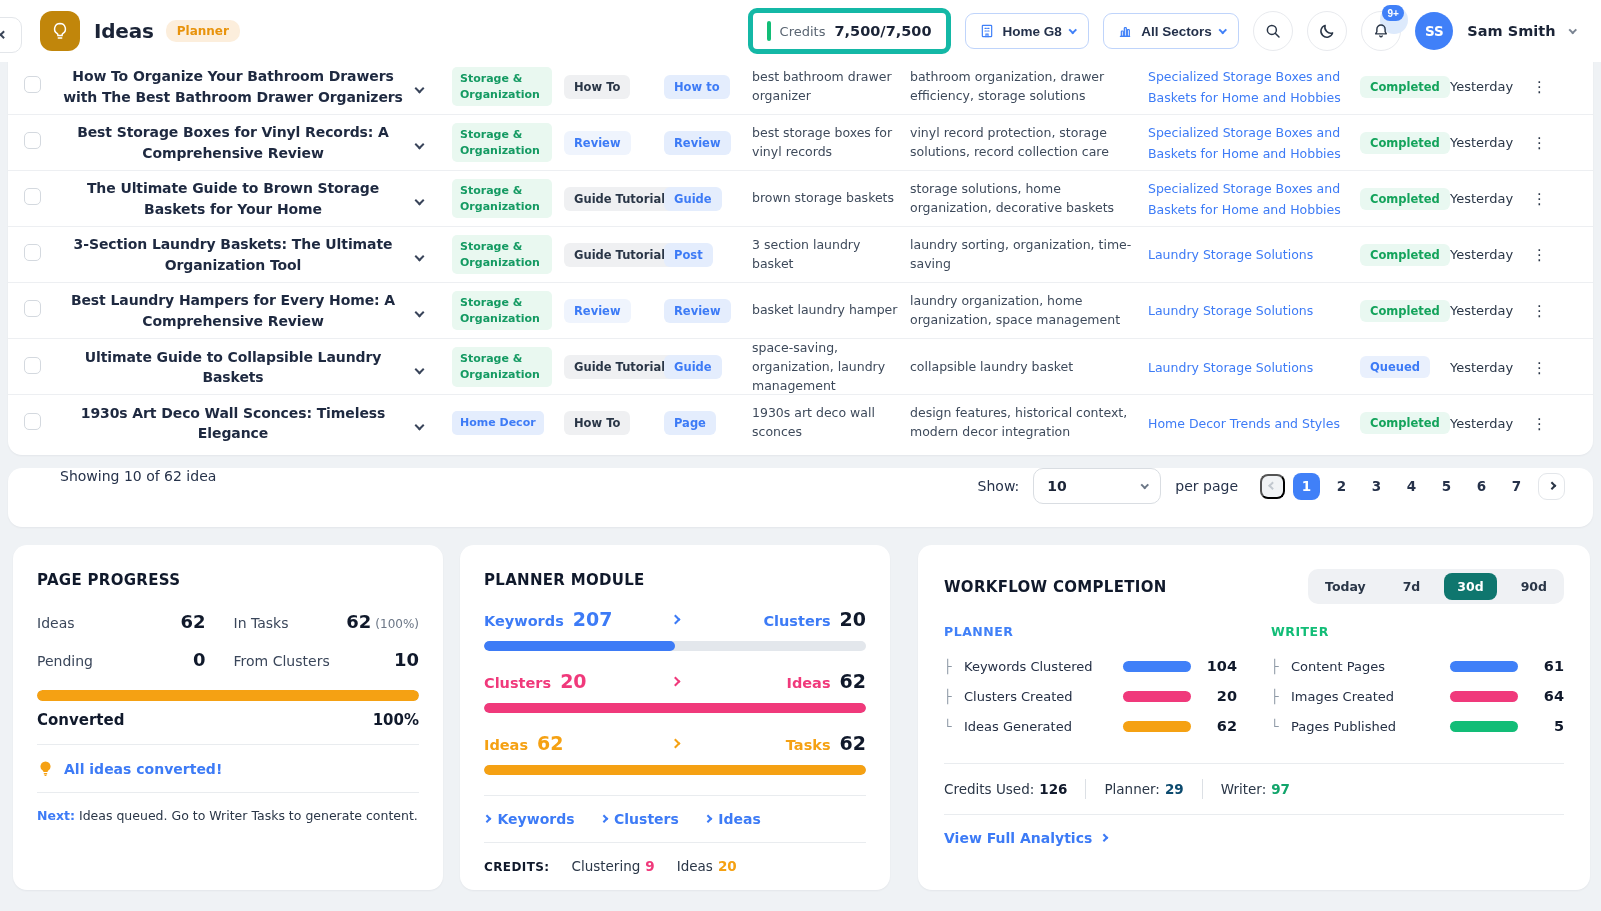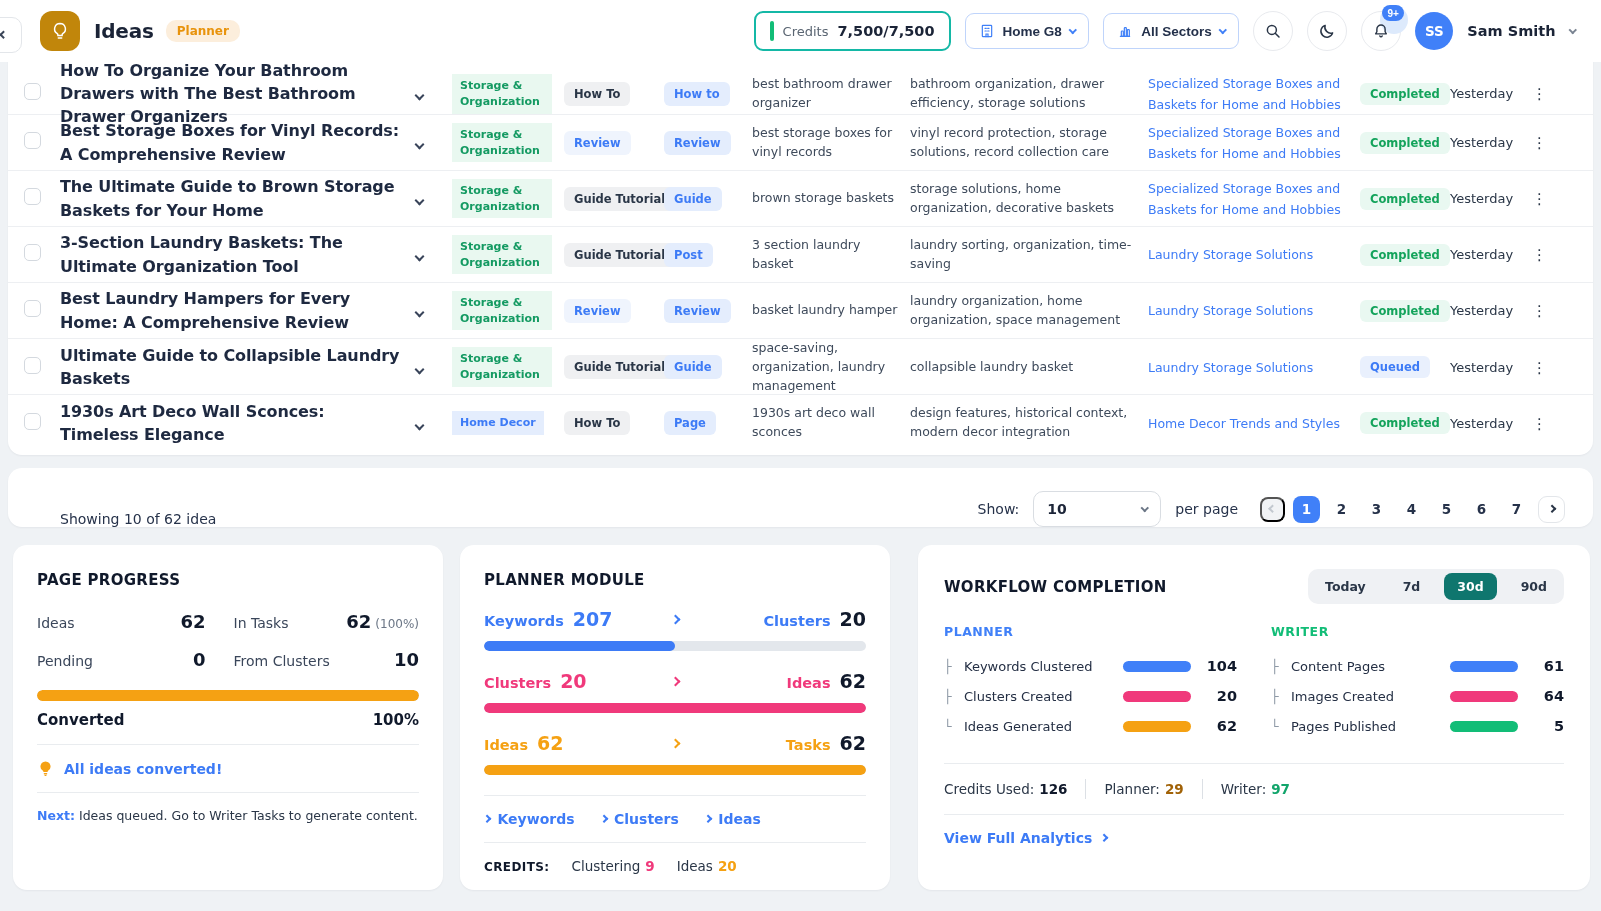--- a/index.html
+++ b/index.html
@@ -8,21 +8,21 @@
 
   .card { background:#fff; border-radius:14px; box-shadow:0 1px 2px rgba(16,24,40,.05); position:absolute; }
 
   
   .app-header { position:absolute; top:0; left:0; width:1601px; height:62px; background:#fff; z-index:10; display:flex; align-items:center; }
   .back-btn { position:absolute; left:-14px; top:17px; width:36px; height:36px; border:1px solid #e3e6ea; border-radius:10px; background:#fff; display:flex; align-items:center; justify-content:center; color:#3a4558; }
   .app-ico { width:40px; height:40px; border-radius:12px; background:#c1860b; display:flex; align-items:center; justify-content:center; margin-left:40px; color:#fff; }
   .app-title { font-size:20px; font-weight:800; color:#1b2437; margin-left:14px; letter-spacing:-.2px; }
   .mod-badge { margin-left:12px; background:#fceedc; color:#e8930c; font-size:12px; font-weight:700; padding:4px 11px; border-radius:10px; }
   .hdr-right { margin-left:auto; display:flex; align-items:center; gap:14px; padding-right:26px; }
-  .credits-box { display:flex; align-items:center; gap:9px; border:2px solid #14b8a6; border-radius:9px; padding:8px 14px; background:#fff; }
+  .credits-box { display:flex; align-items:center; gap:9px; border:5px solid #14b8a6; border-radius:9px; padding:8px 14px; background:#fff; }
   .credits-bar { width:4px; height:20px; border-radius:2px; background:#12bd77; }
   .credits-label { font-size:13px; color:#5a6572; font-weight:500; }
   .credits-value { font-size:14.5px; font-weight:800; color:#1b2437; }
   .sel-btn { display:flex; align-items:center; gap:8px; border:1px solid #bfd4fb; border-radius:9px; padding:9px 13px; background:#fff; color:#23304a; font-size:13.5px; font-weight:600; }
   .sel-btn .chev { color:#4080f8; }
   .circ-btn { width:40px; height:40px; border-radius:50%; border:1px solid #e8eaee; background:#fff; display:flex; align-items:center; justify-content:center; color:#2a3647; position:relative; }
   .bell-halo { position:absolute; top:-6px; right:-8px; width:28px; height:28px; border-radius:50%; background:#ddeafc; z-index:0; }
   .notif-badge { position:absolute; top:-7px; right:-4px; background:#4080f8; color:#fff; font-size:10px; font-weight:700; padding:2.5px 5.5px; border-radius:9px; z-index:2; }
   .avatar { width:38px; height:38px; border-radius:50%; background:#4080f8; color:#fff; font-size:13.5px; font-weight:800; display:flex; align-items:center; justify-content:center; }
   .user-name { font-size:14.5px; font-weight:700; color:#1b2437; }
@@ -34,39 +34,39 @@
   .chev.left { transform:rotate(135deg); margin-top:0; }
   .chev.sm { width:5.5px; height:5.5px; }
 
   
   .table-card { left:8px; top:34px; width:1585px; height:421px; z-index:1; overflow:hidden; }
   .rows { padding-top:25px; }
   .trow { display:grid; grid-template-columns:44px 356px 36px 112px 100px 88px 158px 238px 212px 90px 78px 36px; align-items:center; height:56px; border-bottom:1px solid #edeff2; padding-left:8px; }
   .trow:last-child { border-bottom:none; }
   .cell { padding-right:10px; }
   .checkbox { width:17px; height:17px; border:1.5px solid #d4d9df; border-radius:5px; display:inline-block; background:#fff; margin-left:8px; }
-  .row-title { font-size:16px; font-weight:600; color:#1e2940; line-height:1.45; letter-spacing:-.1px; display:block; }
+  .row-title { font-size:14px; font-weight:600; color:#1e2940; line-height:1.45; letter-spacing:-.1px; display:block;text-align:center; }
   .c-chev { color:#39445a; }
-  .cat-tag { display:inline-block; font-size:11px; font-weight:600; padding:4px 8px; border-radius:0; line-height:1.45; max-width:100px; }
+  .cat-tag { display:inline-block; font-size:11px; font-weight:600; padding:4px 8px; border-radius:5px; line-height:1.45; max-width:100px; }
   .cat-tag[data-variant="green"] { color:#149a62; background:#e9f8f0; }
   .cat-tag[data-variant="blue"] { color:#3d7bf6; background:#e4edfd; }
   .fmt-tag { display:inline-block; font-size:11.5px; font-weight:600; padding:5px 10px; border-radius:6px; white-space:nowrap; }
   .fmt-tag[data-variant="gray"] { color:#2a3647; background:#eff0f2; }
   .fmt-tag[data-variant="review"] { color:#3d7bf6; background:#eff4fd; }
   .type-tag { display:inline-block; font-size:11.5px; font-weight:600; padding:5px 10px; border-radius:6px; color:#3d7bf6; background:#e4edfd; white-space:nowrap; }
   .kw { font-size:12.5px; color:#3e4a5b; line-height:1.5; }
   .cluster-link { font-size:12.5px; color:#3d7bf6; font-weight:500; line-height:1.5; cursor:pointer; }
   .status { display:inline-block; font-size:11.5px; font-weight:600; padding:4px 10px; border-radius:6px; white-space:nowrap; }
   .status[data-variant="completed"] { color:#13a35b; background:#e9f8f1; }
   .status[data-variant="queued"] { color:#3d7bf6; background:#e9f0fd; }
   .date { font-size:13px; color:#2a3647; }
   .kebab { font-size:15px; color:#2a3647; cursor:pointer; padding:4px; }
 
   
-  .pagination-card { left:8px; top:468px; width:1585px; height:59px; display:flex; align-items:flex-end; padding:0 28px; }
+  .pagination-card { left:8px; top:468px; width:1585px; height:59px; display:flex; align-items:flex-start; padding:0 28px; }
   .pg-summary { font-size:14px; font-weight:500; color:#26324a; margin-left:24px; }
   .pg-right { margin-left:auto; display:flex; align-items:center; gap:14px; }
   .show-label, .per-page { font-size:14px; color:#26324a; font-weight:500; }
   .page-size-select { width:128px; border:1.5px solid #d9dde2; border-radius:10px; padding:9px 13px; display:flex; align-items:center; font-size:14px; font-weight:600; color:#1b2437; background:#fff; }
   .page-size-select .chev { margin-left:auto; color:#6b7686; }
   .pager { display:flex; align-items:center; gap:8px; margin-left:8px; }
   .pg-prev { width:25px; height:25px; border-radius:8px; background:#f1f3f5; display:flex; align-items:center; justify-content:center; color:#c2c8cf; }
   .pg-next { width:27px; height:27px; border-radius:9px; border:1px solid #e3e6ea; background:#fff; display:flex; align-items:center; justify-content:center; color:#2a3647; }
   .pg-num { min-width:27px; height:27px; display:flex; align-items:center; justify-content:center; font-size:13.5px; font-weight:600; color:#26324a; border-radius:8px; padding:0 3px; }
   .pg-num.active { background:#4080f8; color:#fff; }
@@ -135,21 +135,21 @@
   .pill { height:11px; border-radius:6px; }
   .pill[data-variant="blue"] { background:#4080f8; }
   .pill[data-variant="pink"] { background:#f0397b; }
   .pill[data-variant="orange"] { background:#f5a113; }
   .pill[data-variant="green"] { background:#12bd77; }
   .wf-val { font-size:14.5px; font-weight:800; color:#10192b; text-align:right; }
   .wf-totals { display:flex; align-items:center; gap:18px; }
   .wf-tot { font-size:13.5px; color:#2a3647; font-weight:500; }
   .wf-tot b { margin-left:5px; font-weight:800; }
   .wf-tot[data-variant="dark"] b { color:#10192b; }
-  .wf-tot[data-variant="blue"] b { color:#a16207; }
+  .wf-tot[data-variant="blue"] b { color:#0c4a6e; }
   .wf-tot[data-variant="green"] b { color:#12a56b; }
   .vdiv { width:1px; height:20px; background:#dce0e5; }
   .analytics-link { display:flex; align-items:center; gap:9px; color:#3d7bf6; font-size:14px; font-weight:700; cursor:pointer; }
 
   svg { display:block; }
 </style>
 </head>
 <body>
 
 <div class="card table-card">

